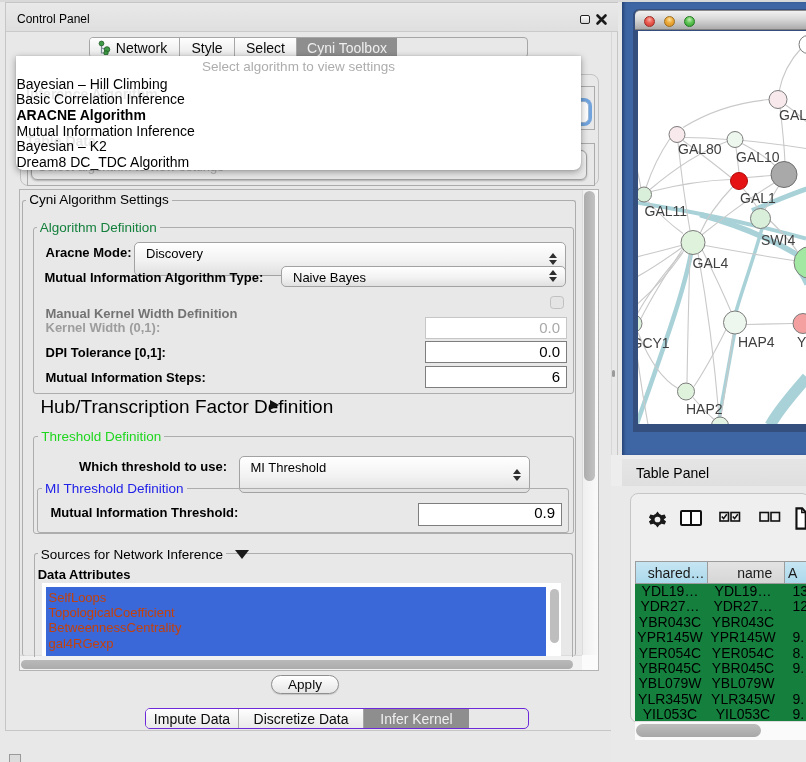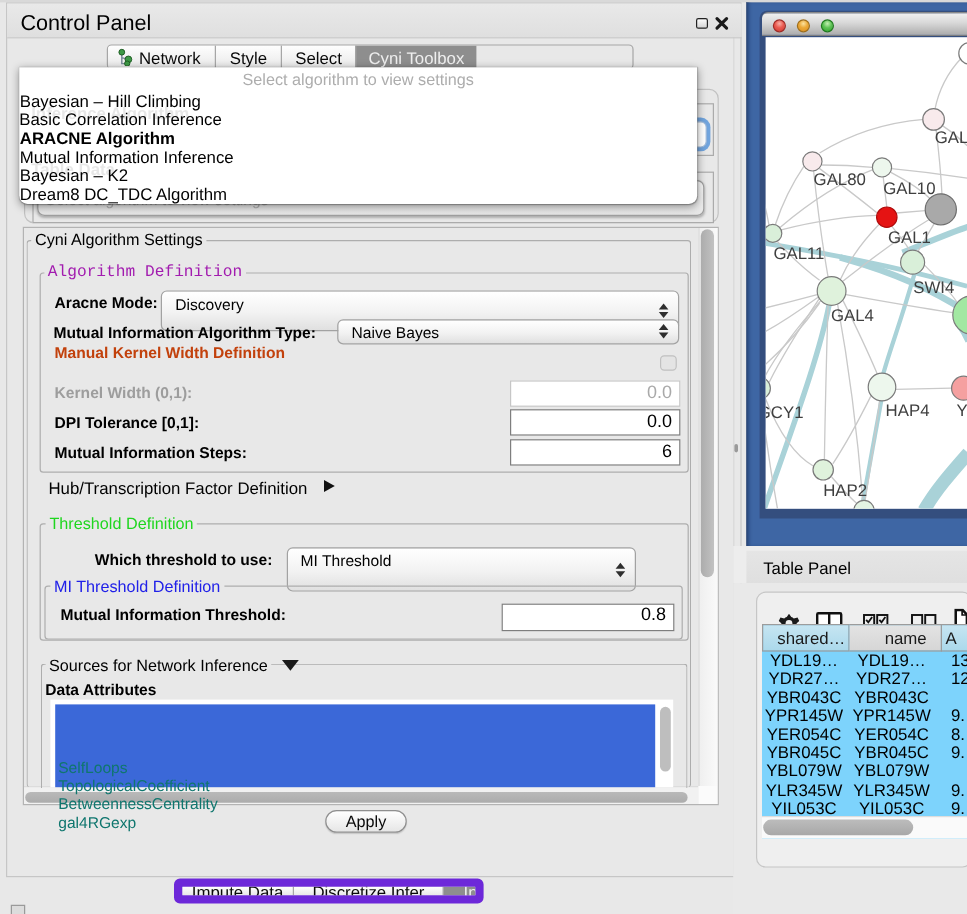--- a/index.html
+++ b/index.html
@@ -20,21 +20,21 @@
 .pit{position:absolute;font-size:14px;color:#000;line-height:16px;white-space:nowrap;}
 svg{position:absolute;}
 </style></head>
 <body>
 
 <div class="a" style="left:0;top:0;width:806px;height:2px;background:#D9D9D9;"></div>
 
 <div class="a" style="left:4.5px;top:2px;width:613.5px;height:728.5px;border:1px solid #C6C6C6;background:#E8E8E8;"></div>
 <div class="a" style="left:610.5px;top:30px;width:1px;height:699px;background:#D8D8D8;"></div>
 <div class="a" style="left:5.5px;top:3px;width:612px;height:29px;background:linear-gradient(#E9E9E9,#DFDFDF);border-bottom:1px solid #CACACA;"></div>
-<div class="lbl" style="left:17px;top:12px;font-size:18px;">Control Panel</div>
+<div class="lbl" style="left:17px;top:12px;font-size:12px;">Control Panel</div>
 
 <div class="a" style="left:580px;top:14.5px;width:9.5px;height:9.5px;border:1.7px solid #222;border-radius:2px;background:linear-gradient(#FDFDFD,#D5D5D5);"></div>
 <svg style="left:595px;top:13px;" width="13" height="13" viewBox="0 0 13 13">
     <path d="M2.5 2.5 L10.5 10.5 M10.5 2.5 L2.5 10.5" stroke="#1A1A1A" stroke-width="2.6" stroke-linecap="round"></path>
   </svg>
 
 <div class="a" style="left:89px;top:37px;width:439px;height:21px;border:1px solid #A6A6A6;border-radius:4px;overflow:hidden;">
  <div class="seg" style="left:0;width:89px;border-left:none;">
       <span style="margin-left:14px;">Network</span>
     </div>
@@ -73,72 +73,72 @@
 <div class="a" style="left:584px;top:191px;width:11px;height:290px;background:linear-gradient(to right,#ACACAC,#C2C2C2);border-radius:6px;"></div>
 
 <div class="a" style="left:20px;top:655px;width:562px;height:15px;background:#F1F1F1;border-top:1px solid #DCDCDC;"></div>
 <div class="a" style="left:21px;top:659.5px;width:552px;height:9.5px;background:linear-gradient(#B9B9B9,#ACACAC);border-radius:5px;"></div>
 <div class="a" style="left:582px;top:655px;width:16px;height:15px;background:#FBFBFB;"></div>
 
 <div class="grp" style="left:21.5px;top:199.5px;width:554.5px;height:456px;border-bottom:none;"></div>
 <div class="gt" style="left:26.2px;top:193px;">Cyni Algorithm Settings</div>
 
 <div class="grp" style="left:33px;top:227px;width:540.5px;height:167px;"></div>
-<div class="gt" style="left:36.8px;top:220.5px;color:#a21caf;font-family:Liberation Mono, monospace;">Algorithm Definition</div>
+<div class="gt" style="left:36.8px;top:220.5px;color:#15803d;">Algorithm Definition</div>
 
 <div class="lbl b" style="left:45.5px;top:246px;">Aracne Mode:</div>
 <div class="combo" style="left:134px;top:241.5px;width:432px;height:34px;">
     <span class="tx">Discovery</span>
     <span class="arrs"></span>
   </div>
 <div class="lbl b" style="left:44.5px;top:271px;">Mutual Information Algorithm Type:</div>
 <div class="combo" style="left:281px;top:266px;width:285px;height:20.5px;">
     <span class="tx">Naive Bayes</span>
     <span class="arrs"></span>
   </div>
-<div class="lbl b" style="left:45.5px;top:287px;color:#c2410c;text-align:right;">Manual Kernel Width Definition</div>
+<div class="lbl b" style="left:45.5px;top:307px;color:#737373;text-align:right;">Manual Kernel Width Definition</div>
 <div class="a" style="left:549.5px;top:296px;width:14px;height:13px;border:1px solid #C0C0C0;border-radius:3.5px;background:#E4E4E4;"></div>
 <div class="lbl b" style="left:45.5px;top:321px;color:#9D9D9D;">Kernel Width (0,1):</div>
 <div class="fld fd" style="left:424.5px;top:317px;width:142.5px;height:21.5px;line-height:20px;">0.0</div>
 <div class="lbl b" style="left:45.5px;top:346px;">DPI Tolerance [0,1]:</div>
 <div class="fld fe" style="left:424.5px;top:340.5px;width:142.5px;height:22.5px;line-height:20px;">0.0</div>
 <div class="lbl b" style="left:45.5px;top:371px;">Mutual Information Steps:</div>
 <div class="fld fe" style="left:424.5px;top:365.5px;width:142.5px;height:22.5px;line-height:20px;">6</div>
 
-<div class="lbl" style="left:40.4px;top:399.5px;font-size:14px;">Hub/Transcription Factor Definition</div>
+<div class="lbl" style="left:40.4px;top:399.5px;font-size:19px;">Hub/Transcription Factor Definition</div>
 <div class="a" style="left:270px;top:400px;width:0;height:0;border-top:5.5px solid transparent;border-bottom:5.5px solid transparent;border-left:9px solid #111;"></div>
 
 <div class="grp" style="left:33px;top:436px;width:540.5px;height:98px;"></div>
 <div class="gt" style="left:38.2px;top:429.5px;color:#1FD61F;">Threshold Definition</div>
 <div class="lbl b" style="left:47px;top:460px;width:180px;text-align:right;">Which threshold to use:</div>
 <div class="combo" style="left:238.5px;top:456px;width:291px;height:37px;">
     <span class="tx">MI Threshold</span>
     <span class="arrs"></span>
   </div>
 
 <div class="grp" style="left:37px;top:488px;width:532px;height:45px;"></div>
 <div class="gt" style="left:42px;top:481.5px;color:#2121E8;">MI Threshold Definition</div>
 <div class="lbl b" style="left:50.5px;top:506px;">Mutual Information Threshold:</div>
-<div class="fld fe" style="left:418px;top:503px;width:144px;height:23px;line-height:18px;">0.8</div>
+<div class="fld fe" style="left:418px;top:503px;width:144px;height:23px;line-height:18px;">0.9</div>
 
 <div class="grp" style="left:33.5px;top:552.5px;width:539.5px;height:104px;border-radius:3px 3px 0 0;border-bottom:none;"></div>
 <div class="gt" style="left:37.8px;top:548px;">Sources for Network Inference</div>
 <div class="a" style="left:235px;top:549.5px;width:0;height:0;border-left:7.5px solid transparent;border-right:7.5px solid transparent;border-top:9px solid #1A1A1A;"></div>
 <div class="lbl b" style="left:37.7px;top:567.5px;">Data Attributes</div>
 
 <div class="a" style="left:42px;top:583px;width:519px;height:73px;background:#FFF;"></div>
 <div class="a" style="left:46px;top:587px;width:500px;height:69px;background:#3B68D8;"></div>
-<div class="a" style="left:48.5px;top:589.5px;font-size:13px;color:#0f766e;line-height:15.4px;white-space:nowrap;margin-top:42px;">SelfLoops<br>TopologicalCoefficient<br>BetweennessCentrality<br>gal4RGexp</div>
+<div class="a" style="left:48.5px;top:589.5px;font-size:13px;color:#c2410c;line-height:15.4px;white-space:nowrap;">SelfLoops<br>TopologicalCoefficient<br>BetweennessCentrality<br>gal4RGexp</div>
 <div class="a" style="left:550px;top:589px;width:8.5px;height:54px;background:#BEBEBE;border-radius:4.5px;"></div>
 
 <div class="a" style="left:271px;top:675px;width:68px;height:18.5px;border:1px solid #8F8F8F;border-radius:10.5px;background:linear-gradient(#FFFFFF,#F0F0F0 60%,#E6E6E6);box-shadow:0 1px 1px rgba(0,0,0,0.15);display:flex;align-items:center;justify-content:center;font-size:13.5px;color:#0A0A0A;">Apply</div>
 
-<div class="a" style="left:145px;top:708px;width:258px;height:21px;border:7px solid #6d28d9;border-radius:5px;overflow:hidden;margin-top:24px;">
+<div class="a" style="left:145px;top:708px;width:384px;height:21px;border:1px solid #6d28d9;border-radius:5px;overflow:hidden;">
  <div class="seg" style="left:0;width:92px;border-left:none;">Impute Data</div>
- <div class="seg" style="left:92px;width:125px;">Discretize Infer</div>
+ <div class="seg" style="left:92px;width:125px;">Discretize Data</div>
  <div class="seg segd" style="left:217px;width:106px;">Infer Kernel</div>
 </div>
 
 <div class="a" style="left:611.5px;top:370px;width:3px;height:7px;background:#9A9A9A;border-radius:1.5px;"></div>
 
 <div class="a" style="left:9px;top:754px;width:12px;height:10px;border:1px solid #9A9A9A;background:#DCDCDC;"></div>
 
 <div class="a" style="left:622px;top:1.5px;width:184px;height:453.5px;background:#3E66A4;box-shadow:inset 3px 0 3px -1px rgba(20,40,80,0.55);"></div>
 <div class="a" style="left:633.4px;top:9px;width:172.6px;height:422.5px;background:#344E7E;border-radius:6px 0 0 0;"></div>
 <div class="a" style="left:634.9px;top:10.2px;width:171.1px;height:19.8px;background:linear-gradient(#F1F1F1,#D8D8D8 45%,#ACACAC);border-radius:5px 0 0 0;border-bottom:1px solid #7E7E7E;border-top:1px solid #8A8A8A;"></div>
@@ -249,21 +249,21 @@
 </svg>
 <svg style="left:757.5px;top:510.5px;" width="24" height="12" viewBox="0 0 22 12">
  <rect x="1" y="1.5" width="8.5" height="8.5" fill="none" stroke="#111" stroke-width="1.6"></rect>
  <rect x="12" y="1.5" width="8.5" height="8.5" fill="none" stroke="#111" stroke-width="1.6"></rect>
 </svg>
 <svg style="left:794px;top:507px;" width="12" height="23" viewBox="0 0 13 26">
  <path d="M2.5 1.5 L9 1.5 L13 6 L13 24.5 L2.5 24.5 Z" fill="#FFF" stroke="#111" stroke-width="2.4"></path>
  <path d="M8.5 1.5 L8.5 6.2 L13 6.2" fill="none" stroke="#111" stroke-width="1.6"></path>
 </svg>
 
-<div class="a" style="left:634.5px;top:520px;width:171.5px;height:178.5px;background:#7dd3fc;overflow:hidden;">
+<div class="a" style="left:634.5px;top:561px;width:171.5px;height:178.5px;background:#15803d;overflow:hidden;">
  <div class="a" style="left:0;top:0;width:73px;height:23px;background:linear-gradient(#C6E5F2,#ABD9EB);border:1px solid #9C9C9C;display:flex;align-items:center;justify-content:flex-end;padding-right:2px;font-size:14px;color:#1A1A1A;">shared…</div>
  <div class="a" style="left:73px;top:0;width:77.5px;height:23px;background:linear-gradient(#E3E3E3,#D6D6D6);border:1px solid #9C9C9C;border-left:none;display:flex;align-items:center;justify-content:center;font-size:14px;color:#1A1A1A;">
       <span style="position:relative;left:9px;">name</span>
     </div>
  <div class="a" style="left:150.5px;top:0;width:31px;height:23px;background:linear-gradient(#C6E5F2,#ABD9EB);border:1px solid #9C9C9C;border-left:none;display:flex;align-items:center;font-size:14px;color:#1A1A1A;">
       <span style="position:relative;left:3px;">A</span>
     </div>
  <div class="a" style="left:0;top:23px;width:172px;font-size:14px;color:#000;line-height:15.4px;">
       <div style="position:relative;height:15.4px;">
         <span style="position:absolute;left:0;width:71px;text-align:center;">YDL19…</span>

